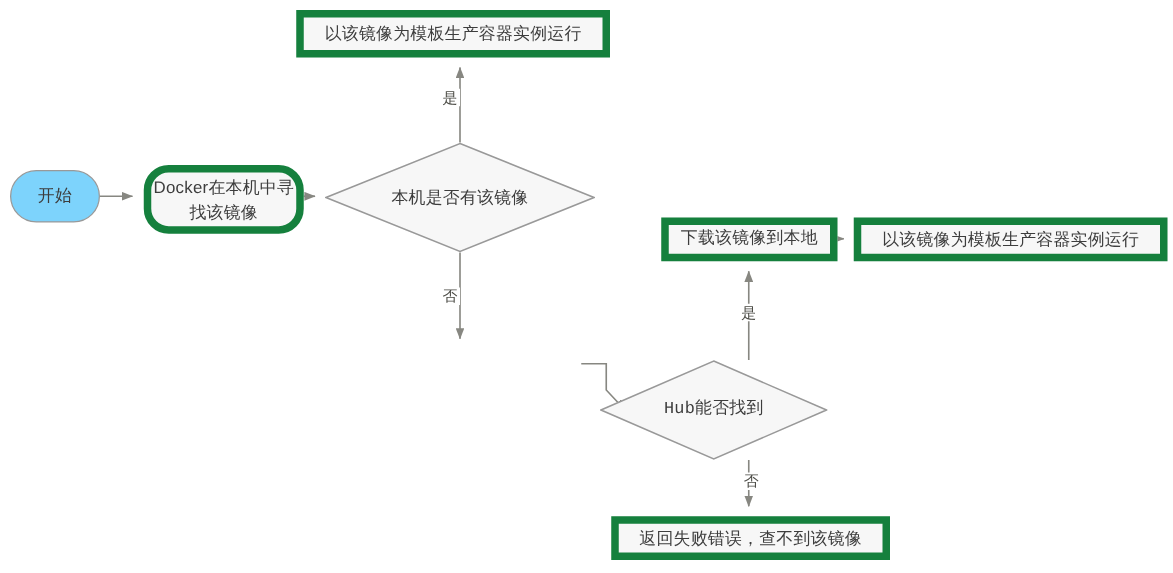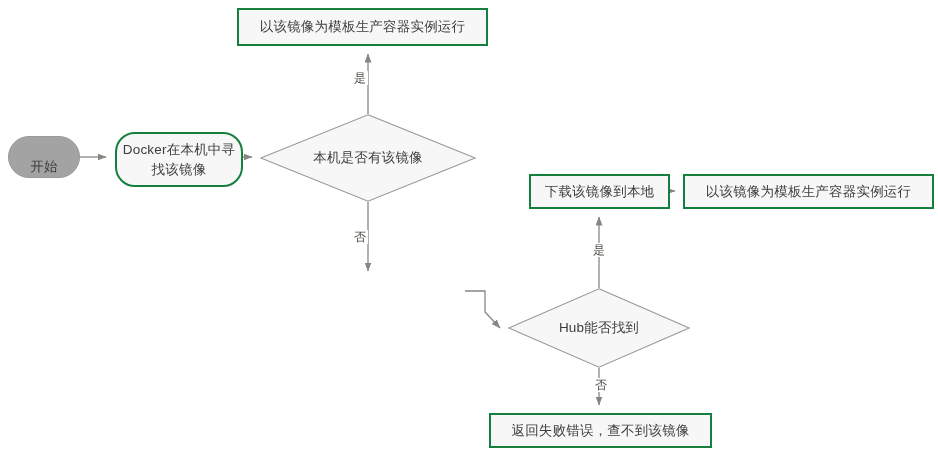--- a/index.html
+++ b/index.html
@@ -33,27 +33,26 @@
     align-items: center;
     justify-content: center;
     text-align: center;
     color: #3d3d3d;
     font-size: 13.5px;
     line-height: 1.45;
     letter-spacing: 0.2px;
   }
   .node-process {
     background: #f7f7f7;
-    border: 2px solid #15803d;
+    border: 6px solid #15803d;
   }
   .node-terminator {
-    background: #a3a3a3;
+    background: #7dd3fc;
     border: 1px solid #999999;
     border-radius: 22px;
-    align-items: flex-end;
   }
   .node-decision {
     background: transparent;
     border: none;
   }
   .node-decision .diamond-shape {
     position: absolute;
     left: 0;
     top: 0;
     width: 100%;
@@ -133,28 +132,28 @@
       <polygon points="108,0.8 215.2,44 108,87.2 0.8,44" fill="#f7f7f7" stroke="#999999" stroke-width="1.2"></polygon>
     </svg>
     <span class="diamond-label">本机是否有该镜像</span>
   </div>
 
   <div class="node node-process" style="left:237px; top:8px; width:251px; height:38px;">
     <span>以该镜像为模板生产容器实例运行</span>
   </div>
 
 
-  <div class="node node-decision" style="left:508px; top:288px; width:182px; height:80px;">
+  <div class="node node-decision" style="left:480px; top:288px; width:182px; height:80px;font-family:Liberation Mono, monospace;">
     <svg class="diamond-shape" viewBox="0 0 182 80" preserveAspectRatio="none">
       <polygon points="91,0.8 181.2,40 91,79.2 0.8,40" fill="#f7f7f7" stroke="#999999" stroke-width="1.2"></polygon>
     </svg>
     <span class="diamond-label">Hub能否找到</span>
   </div>
 
-  <div class="node node-process" style="left:529px; top:174px; width:141px; height:35px;">
+  <div class="node node-process" style="left:529px; top:174px; width:141px; height:35px;font-family:Liberation Mono, monospace;">
     <span>下载该镜像到本地</span>
   </div>
 
   <div class="node node-process" style="left:683px; top:174px; width:251px; height:35px;">
     <span>以该镜像为模板生产容器实例运行</span>
   </div>
 
   <div class="node node-process" style="left:489px; top:413px; width:223px; height:35px;">
     <span>返回失败错误，查不到该镜像</span>
   </div>

